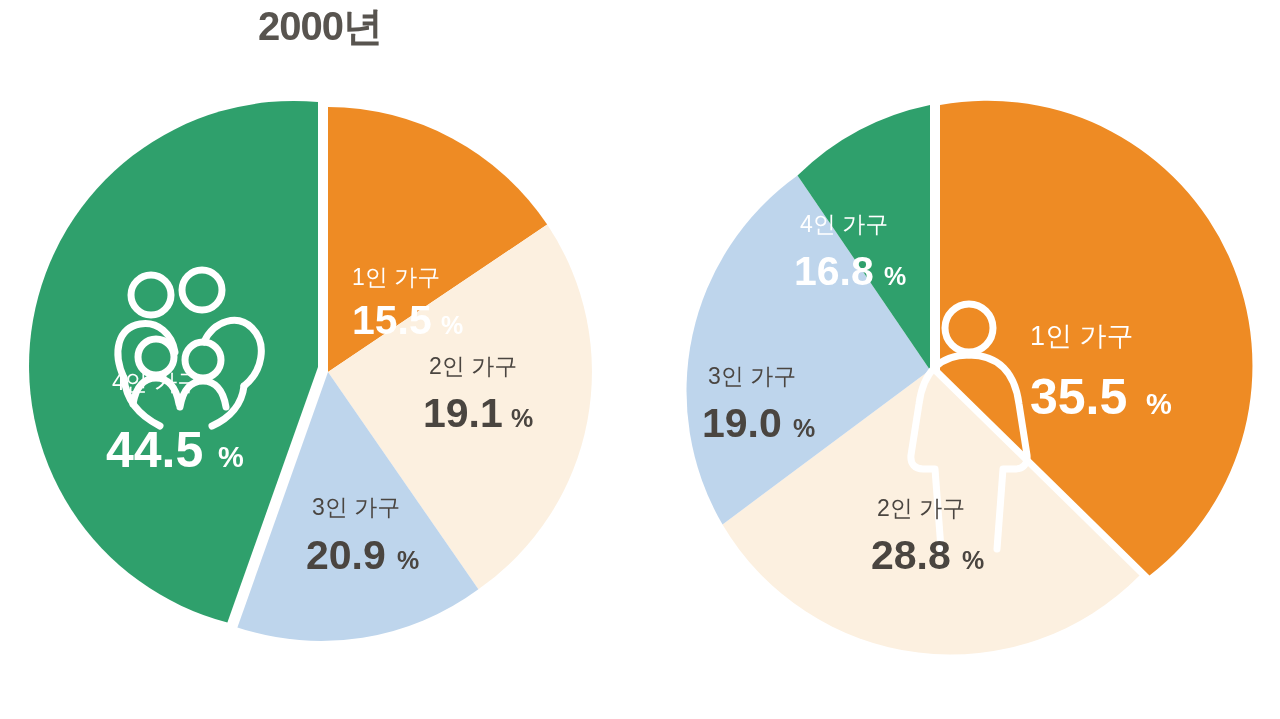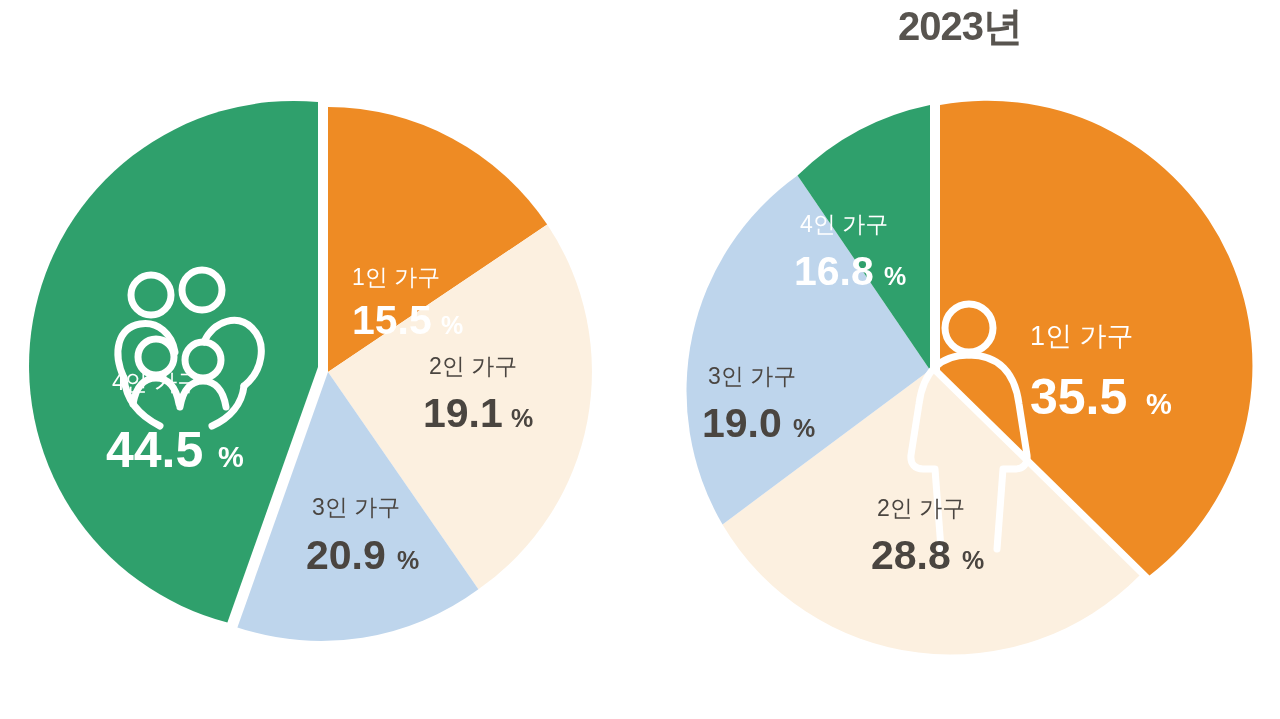--- a/index.html
+++ b/index.html
@@ -37,20 +37,21 @@
   .lbl-name-big{font-size:27px;font-weight:500;}
   .white{fill:#ffffff;}
   .dark{fill:#4a4540;}
 </style>
 </head>
 <body>
 
 <div class="stage">
 
   <div class="chart-block chart-left">
+    <div class="chart-title">2000년</div>
 
     <div class="pie-wrap">
       <svg width="640" height="640" viewBox="0 0 640 640" role="img">
 
         <path fill="#ee8b24" d="M 328 320 L 328 55 A 265 265 0 0 1 547.2 172.5 Z"></path>
 
         <path fill="#fcf0e0" d="M 328 320 L 547.2 172.5 A 265 265 0 0 1 478.4 537.3 Z"></path>
 
         <path fill="#bed5ec" d="M 328 320 L 478.4 537.3 A 265 265 0 0 1 237.4 575.4 Z"></path>
 
@@ -91,21 +92,20 @@
           <text class="lbl lbl-name white" x="112" y="338">4인 가구</text>
           <text class="lbl lbl-val-big white" x="106" y="415">44.5</text>
           <text class="lbl lbl-pct-big white" x="218" y="415">%</text>
         </g>
 
       </svg>
     </div>
   </div>
 
   <div class="chart-block chart-right">
-    <div class="chart-title">2023년</div>
 
     <div class="pie-wrap">
       <svg width="640" height="640" viewBox="0 0 640 640" role="img">
 
         <path fill="#ee8b24" d="M 300 318 L 300 53 A 265 265 0 0 1 509.5 523.4 Z"></path>
 
         <path fill="#fcf0e0" d="M 290 318 L 499.5 523.4 A 265 265 0 0 1 82.5 472.5 Z"></path>
 
         <path fill="#bed5ec" d="M 290 318 L 82.5 472.5 A 265 265 0 0 1 157.5 123.5 Z"></path>
 

